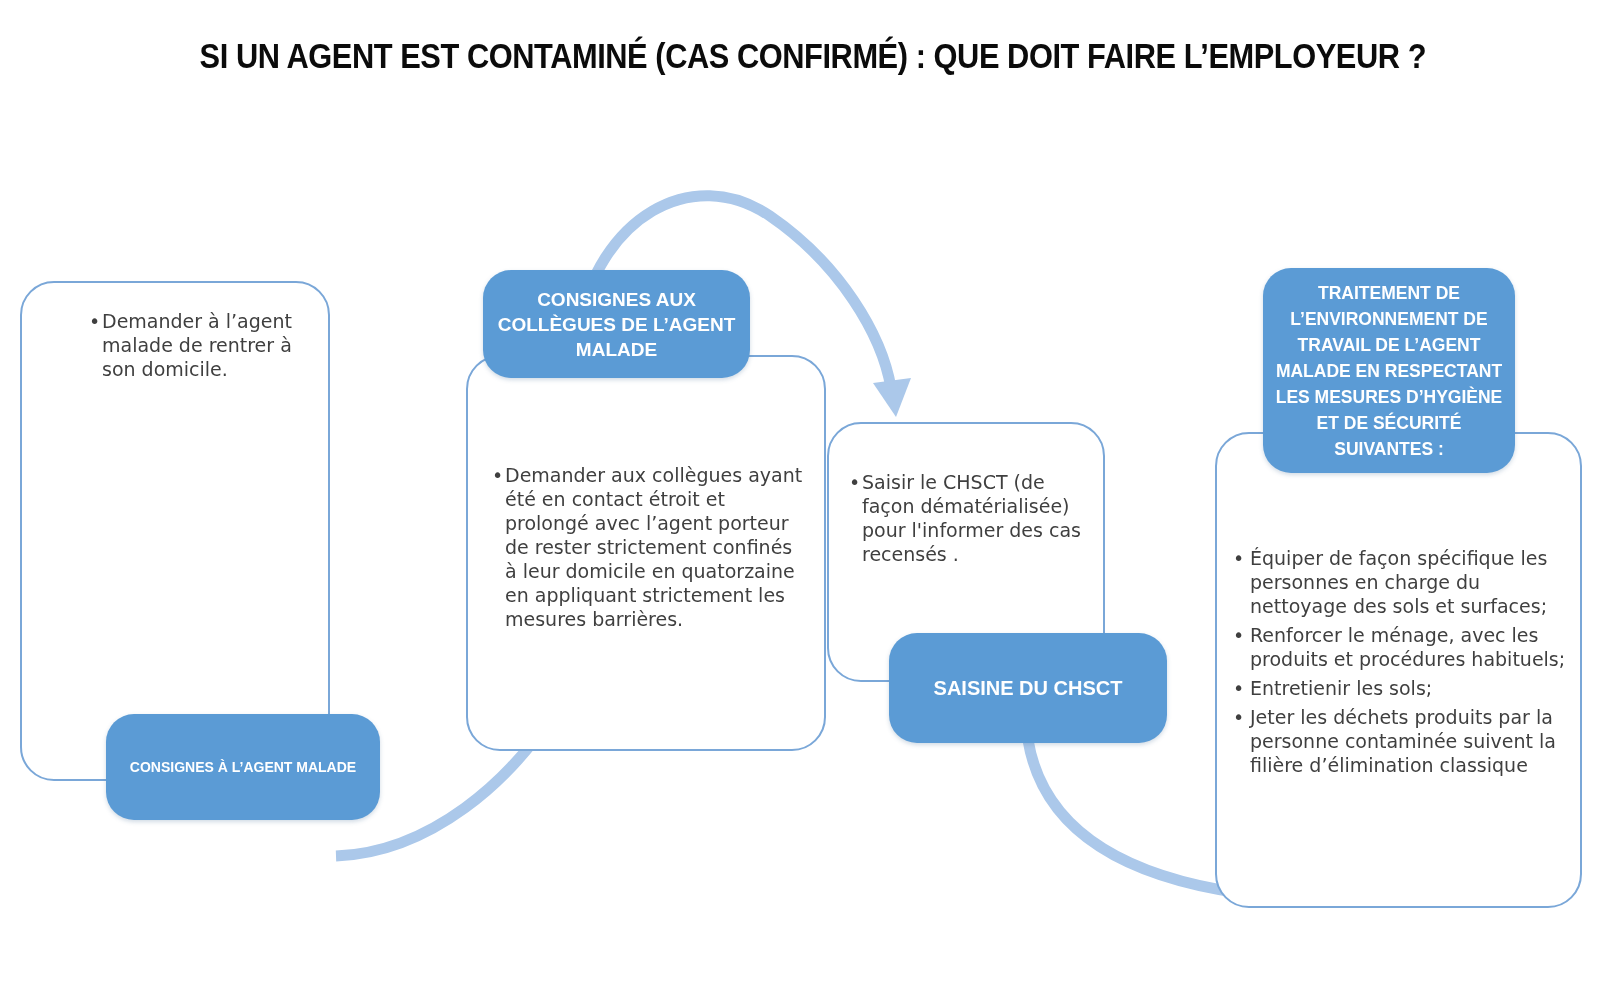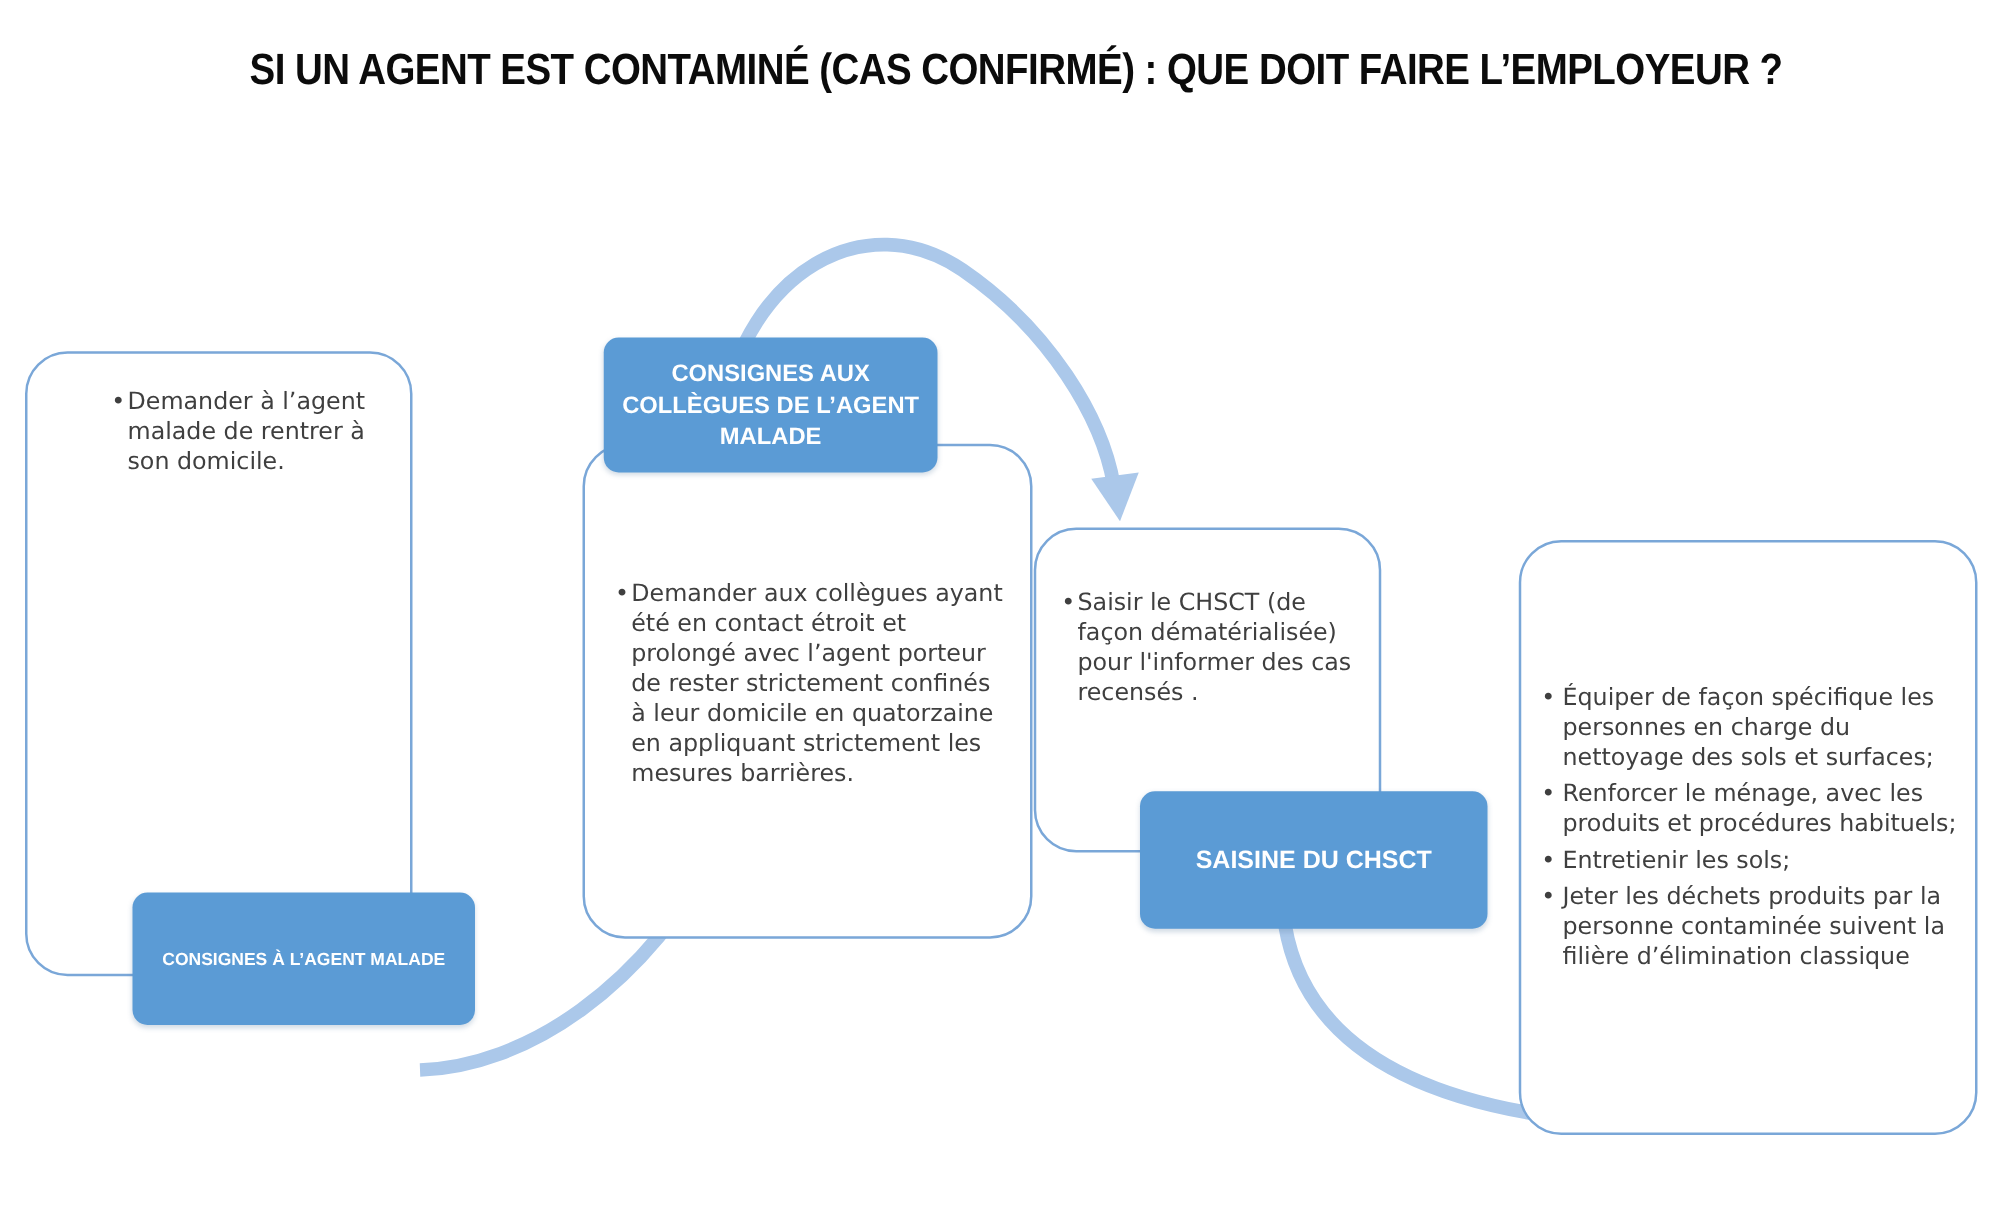--- a/index.html
+++ b/index.html
@@ -57,31 +57,31 @@
   #wbox3 ul{padding:46px 14px 0 20px;}
   #wbox4 ul{padding:112px 8px 0 16px;}
   #wbox4 li + li{margin-top:5px;}
   #wbox1{left:20px;top:281px;width:310px;height:500px;padding-left:41px;}
   #wbox2{left:418px;top:355px;width:360px;height:396px;margin-left:48px;}
   #wbox3{left:827px;top:422px;width:278px;height:260px;}
   #wbox4{left:1215px;top:432px;width:367px;height:476px;}
   .bbox{
     position:absolute;z-index:3;
     background:var(--box-fill);
-    border-radius:12px;
+    border-radius:28px;
     display:flex;align-items:center;justify-content:center;
     text-align:center;
     color:var(--label-text);
     font-family:"Liberation Sans", sans-serif;
     font-weight:bold;
     box-shadow:0 2px 4px rgba(70,110,150,0.25);
   }
   #bbox1{left:106px;top:714px;width:274px;height:106px;font-size:14px;line-height:26px;padding:0 16px;}
   #bbox2{left:483px;top:270px;width:267px;height:108px;font-size:19px;line-height:25px;padding:0 12px;}
-  #bbox3{left:912px;top:633px;width:278px;height:110px;font-size:20px;}
+  #bbox3{left:889px;top:633px;width:278px;height:110px;font-size:20px;}
   #bbox4{left:1263px;top:268px;width:252px;height:205px;font-size:17.5px;line-height:26px;padding:0 10px;}
 </style>
 </head>
 <body>
 
 <div class="canvas">
 
   <h1 class="slide-title"><span class="t">SI UN AGENT EST CONTAMINÉ (CAS CONFIRMÉ) : QUE DOIT FAIRE L’EMPLOYEUR ?</span></h1>
 
   <svg class="connectors" width="1600" height="981" viewBox="0 0 1600 981" fill="none">
@@ -123,14 +123,17 @@
   </div>
 
   <div class="bbox" id="bbox2">
     <span>CONSIGNES AUX COLLÈGUES DE L’AGENT MALADE</span>
   </div>
 
   <div class="bbox" id="bbox3">
     <span>SAISINE DU CHSCT</span>
   </div>
 
+  <div class="bbox" id="bbox4">
+    <span>TRAITEMENT DE L’ENVIRONNEMENT DE TRAVAIL DE L’AGENT MALADE EN RESPECTANT LES MESURES D’HYGIÈNE ET DE SÉCURITÉ SUIVANTES :</span>
+  </div>
 
 </div>
 
 </body></html>

